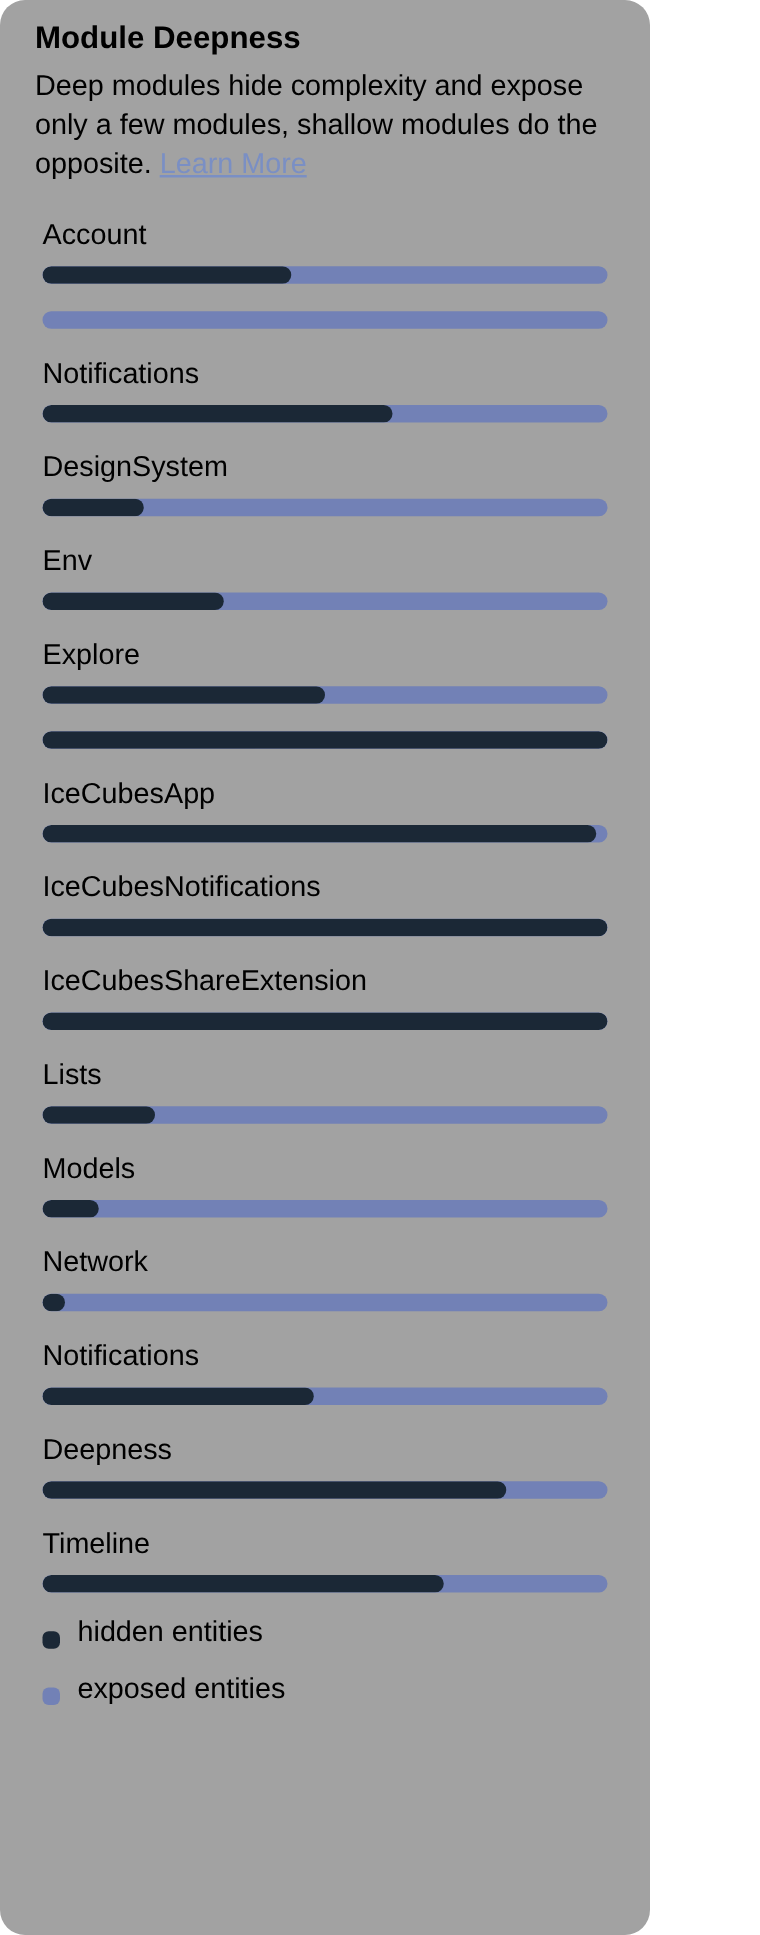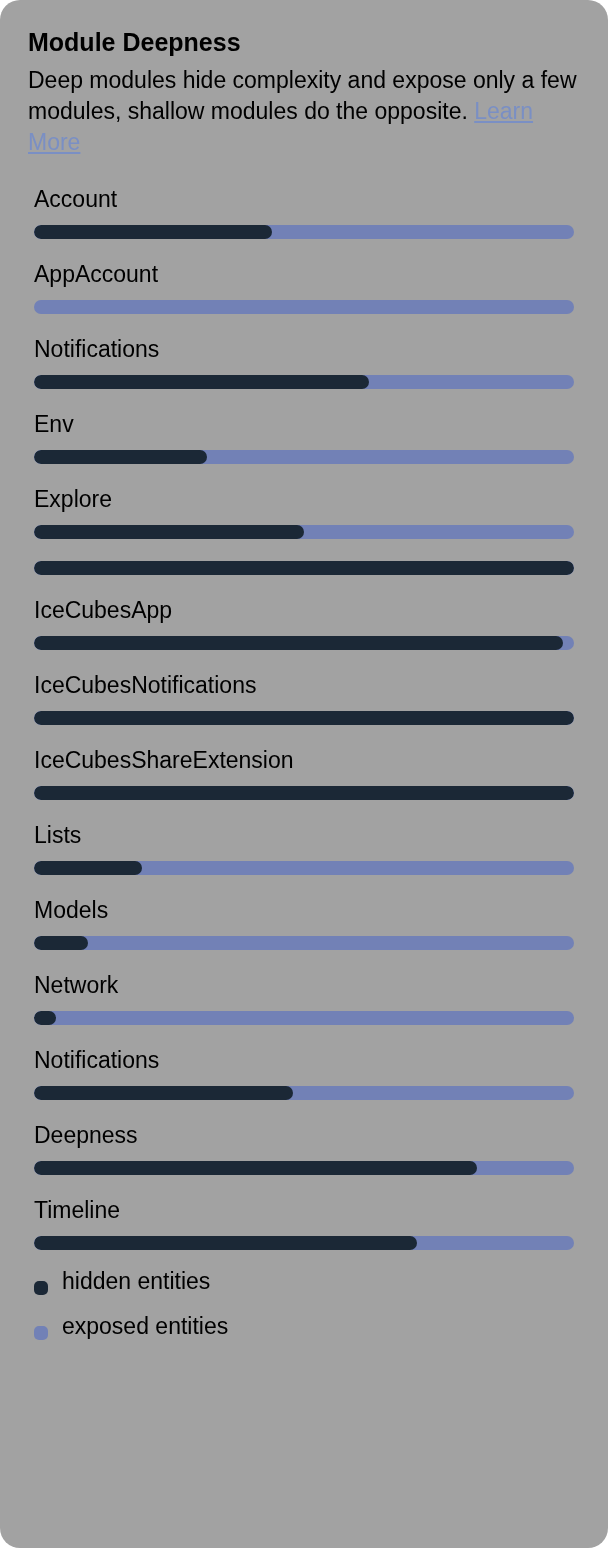--- a/index.html
+++ b/index.html
@@ -4,22 +4,22 @@
   <style>
     * { margin: 0; padding: 0; box-sizing: border-box; }
     body {
       font-family: -apple-system, BlinkMacSystemFont, 'Segoe UI', Helvetica, Arial, sans-serif;
       background: #fff;
       width: 608px;
     }
     .card {
       background: #a2a2a2;
       border-radius: 20px;
-      padding: 28px 28px 24px 28px;
-      width: 608px;
+      padding: 16px 28px 24px 28px;
+      width: 520px;
       min-height: 1548px;
     }
     .title {
       font-size: 25px;
       font-weight: 700;
       color: #000;
       margin-bottom: 8px;
     }
     .description {
       font-size: 23px;
@@ -91,29 +91,34 @@
   </div>
 
   <div class="modules" id="modules">
       <div class="module-item">
         <div class="module-name">Account</div>
         <div class="bar" style="background: rgb(114, 129, 182);">
           <div class="bar-hidden" style="width: 44%; background: rgb(27, 40, 54);"></div>
         </div>
       </div>
       <div class="module-item">
-        <div class="module-name">AppAccount</div>
         <div class="bar" style="background: rgb(114, 129, 182);">
           <div class="bar-hidden" style="width: 0%; background: rgb(27, 40, 54);"></div>
         </div>
       </div>
       <div class="module-item">
         <div class="module-name">Notifications</div>
         <div class="bar" style="background: rgb(114, 129, 182);">
           <div class="bar-hidden" style="width: 62%; background: rgb(27, 40, 54);"></div>
+        </div>
+      </div>
+      <div class="module-item">
+        <div class="module-name">DesignSystem</div>
+        <div class="bar" style="background: rgb(114, 129, 182);">
+          <div class="bar-hidden" style="width: 18%; background: rgb(27, 40, 54);"></div>
         </div>
       </div>
       <div class="module-item">
         <div class="module-name">Env</div>
         <div class="bar" style="background: rgb(114, 129, 182);">
           <div class="bar-hidden" style="width: 32%; background: rgb(27, 40, 54);"></div>
         </div>
       </div>
       <div class="module-item">
         <div class="module-name">Explore</div>

